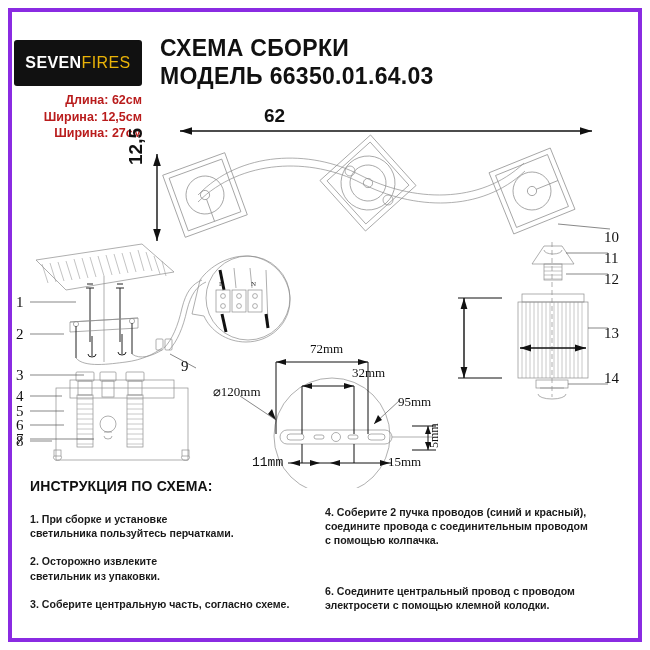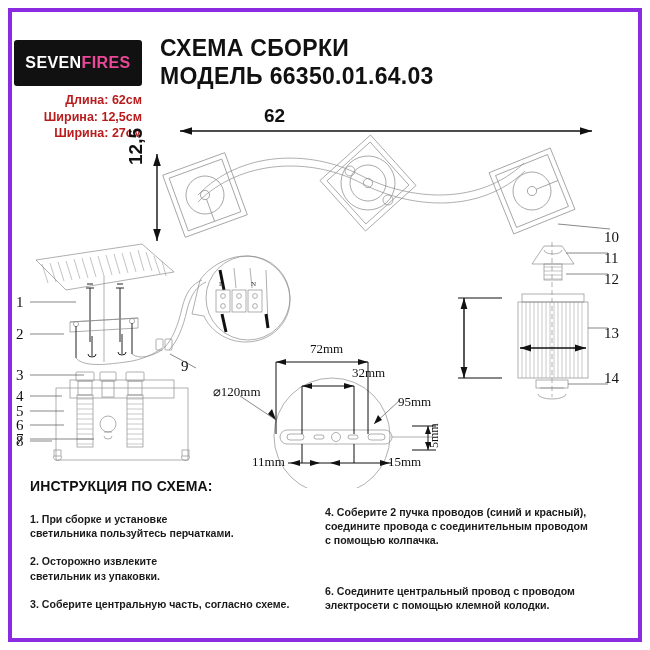--- a/index.html
+++ b/index.html
@@ -7,21 +7,21 @@
        font-family:"Liberation Sans",sans-serif;color:#111;}
   #page{position:relative;width:650px;height:650px;background:#fff;box-sizing:border-box;}
   #frame{position:absolute;left:8px;top:8px;right:8px;bottom:8px;
          border:4px solid #8A2BE2;box-sizing:border-box;pointer-events:none;}
   .abs{position:absolute;}
 
   
   #logo{left:14px;top:40px;width:128px;height:46px;background:#111;border-radius:3px;
         display:flex;align-items:center;justify-content:center;}
   #logo .l1{color:#fff;font-weight:bold;font-size:16px;letter-spacing:.4px;}
-  #logo .l2{color:#ec4899;font-size:16px;letter-spacing:.4px;font-weight:bold;}
+  #logo .l2{color:#eab308;font-size:16px;letter-spacing:.4px;}
   #specs{left:0px;top:92px;width:142px;text-align:right;
          font-size:12.5px;line-height:16.5px;font-weight:bold;color:#b91c1c;}
   #title{left:160px;top:34px;width:470px;font-size:23px;line-height:28px;
          font-weight:bold;letter-spacing:.3px;color:#111;}
 
   
   #instr-title{left:30px;top:478px;font-size:14px;font-weight:bold;letter-spacing:.2px;}
   .instr-col{font-size:10.6px;line-height:14.2px;font-weight:bold;color:#1a1a1a;}
   #instr-left{left:30px;top:512px;width:260px;}
   #instr-right{left:325px;top:505px;width:300px;}
@@ -347,21 +347,21 @@
   <div class="abs" style="left:310px;top:339px;">
     <span style="font-family:'Liberation Serif',serif;font-size:13px;">72mm</span>
   </div>
   <div class="abs" style="left:352px;top:363px;">
     <span style="font-family:'Liberation Serif',serif;font-size:13px;">32mm</span>
   </div>
   <div class="abs" style="left:382px;top:392px;">
     <span style="font-family:'Liberation Serif',serif;font-size:13px;margin-left:16px;">95mm</span>
   </div>
   <div class="abs" style="left:252px;top:452px;">
-    <span style="font-family:Liberation Serif, serif;font-size:13px;text-align:center;">11mm</span>
+    <span style="font-family:Liberation Mono, monospace;font-size:13px;text-align:center;">11mm</span>
   </div>
   <div class="abs" style="left:388px;top:452px;">
     <span style="font-family:'Liberation Serif',serif;font-size:13px;">15mm</span>
   </div>
   <div class="abs" style="left:424px;top:448px;transform:rotate(-90deg);transform-origin:left top;">
     <span style="font-family:'Liberation Serif',serif;font-size:12px;">5mm</span>
   </div>
 
   <div class="abs" style="left:440px;top:232px;">
     <svg width="200" height="170" viewBox="0 0 200 170">

